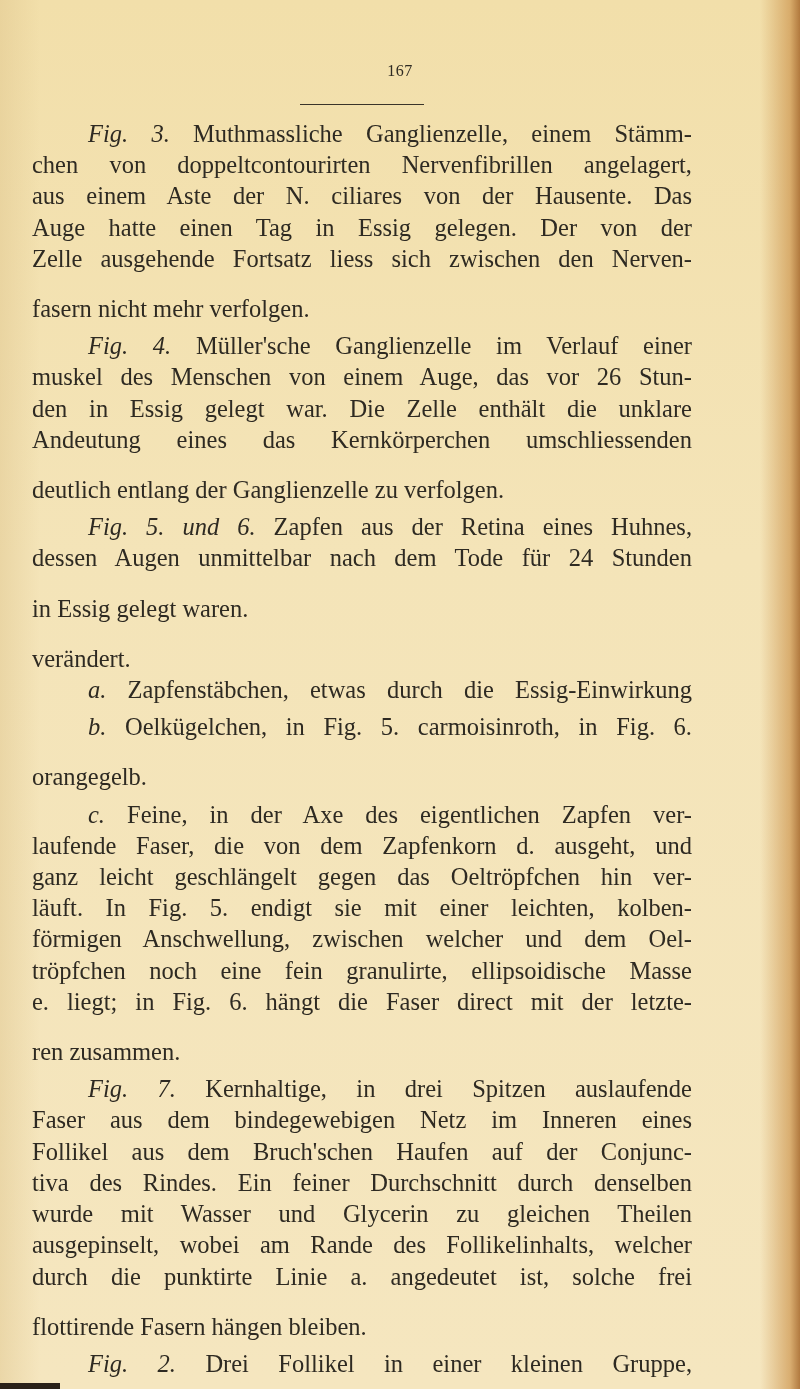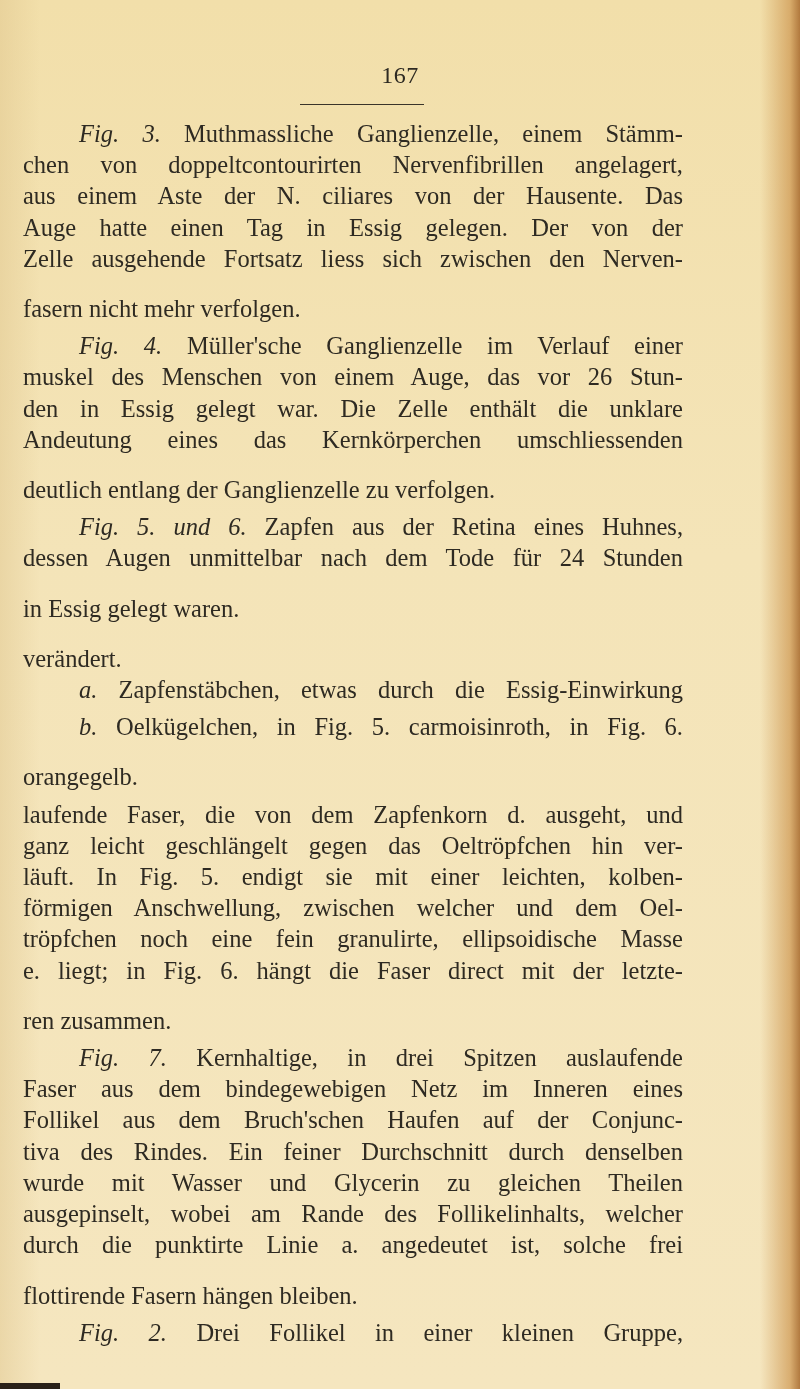--- a/index.html
+++ b/index.html
@@ -18,28 +18,28 @@
         linear-gradient(90deg, rgba(222,196,140,0.45) 0px, rgba(243,226,180,0) 40px),
         linear-gradient(270deg, rgba(170,110,50,0.9) 0px, rgba(205,150,80,0.7) 10px, rgba(240,215,160,0) 40px),
         linear-gradient(180deg, #f2dfaa 0%, #f4e4b8 40%, #f5e6bf 100%);
     }
     .edge-bottom {
       position: absolute; left: 0; bottom: 0; width: 60px; height: 6px;
       background: #2a2118;
     }
     .page-number {
       position: absolute; left: 0; width: 800px; top: 62px;
-      text-align: center; font-size: 24px; letter-spacing: 0.5px;
+      text-align: center; font-size: 16px; letter-spacing: 0.5px;
     }
     .rule {
       position: absolute; left: 300px; width: 124px; top: 104px;
       height: 1px; background: #3a342a;
     }
     .text {
-      position: absolute; left: 23px; top: 118px; width: 660px;
+      position: absolute; left: 32px; top: 118px; width: 660px;
       font-size: 24.5px; line-height: 31.2px; text-align: justify;
     }
     .para { margin: 0 0 6px 0; }
     .para .line { display: block; text-align-last: justify; white-space: nowrap; }
     .para .line.last { text-align-last: left; margin-top: 19px; }
     .para .line.indent { padding-left: 56px; }
     .fig { font-style: italic; }
   </style>
 </head>
 <body>
@@ -77,20 +77,21 @@
       <span class="line last">verändert.</span>
       <span class="line indent"><span class="fig">a.</span> <span>Zapfenstäbchen, etwas durch die Essig-Einwirkung</span></span>
     </div>
 
     <div class="para">
       <span class="line indent"><span class="fig">b.</span> <span>Oelkügelchen, in Fig. 5. carmoisinroth, in Fig. 6.</span></span>
       <span class="line last">orangegelb.</span>
     </div>
 
     <div class="para">
+      <span class="line indent"><span class="fig">c.</span> <span>Feine, in der Axe des eigentlichen Zapfen ver-</span></span>
       <span class="line">laufende Faser, die von dem Zapfenkorn d. ausgeht, und</span>
       <span class="line">ganz leicht geschlängelt gegen das Oeltröpfchen hin ver-</span>
       <span class="line">läuft. In Fig. 5. endigt sie mit einer leichten, kolben-</span>
       <span class="line">förmigen Anschwellung, zwischen welcher und dem Oel-</span>
       <span class="line">tröpfchen noch eine fein granulirte, ellipsoidische Masse</span>
       <span class="line">e. liegt; in Fig. 6. hängt die Faser direct mit der letzte-</span>
       <span class="line last">ren zusammen.</span>
     </div>
 
     <div class="para">

